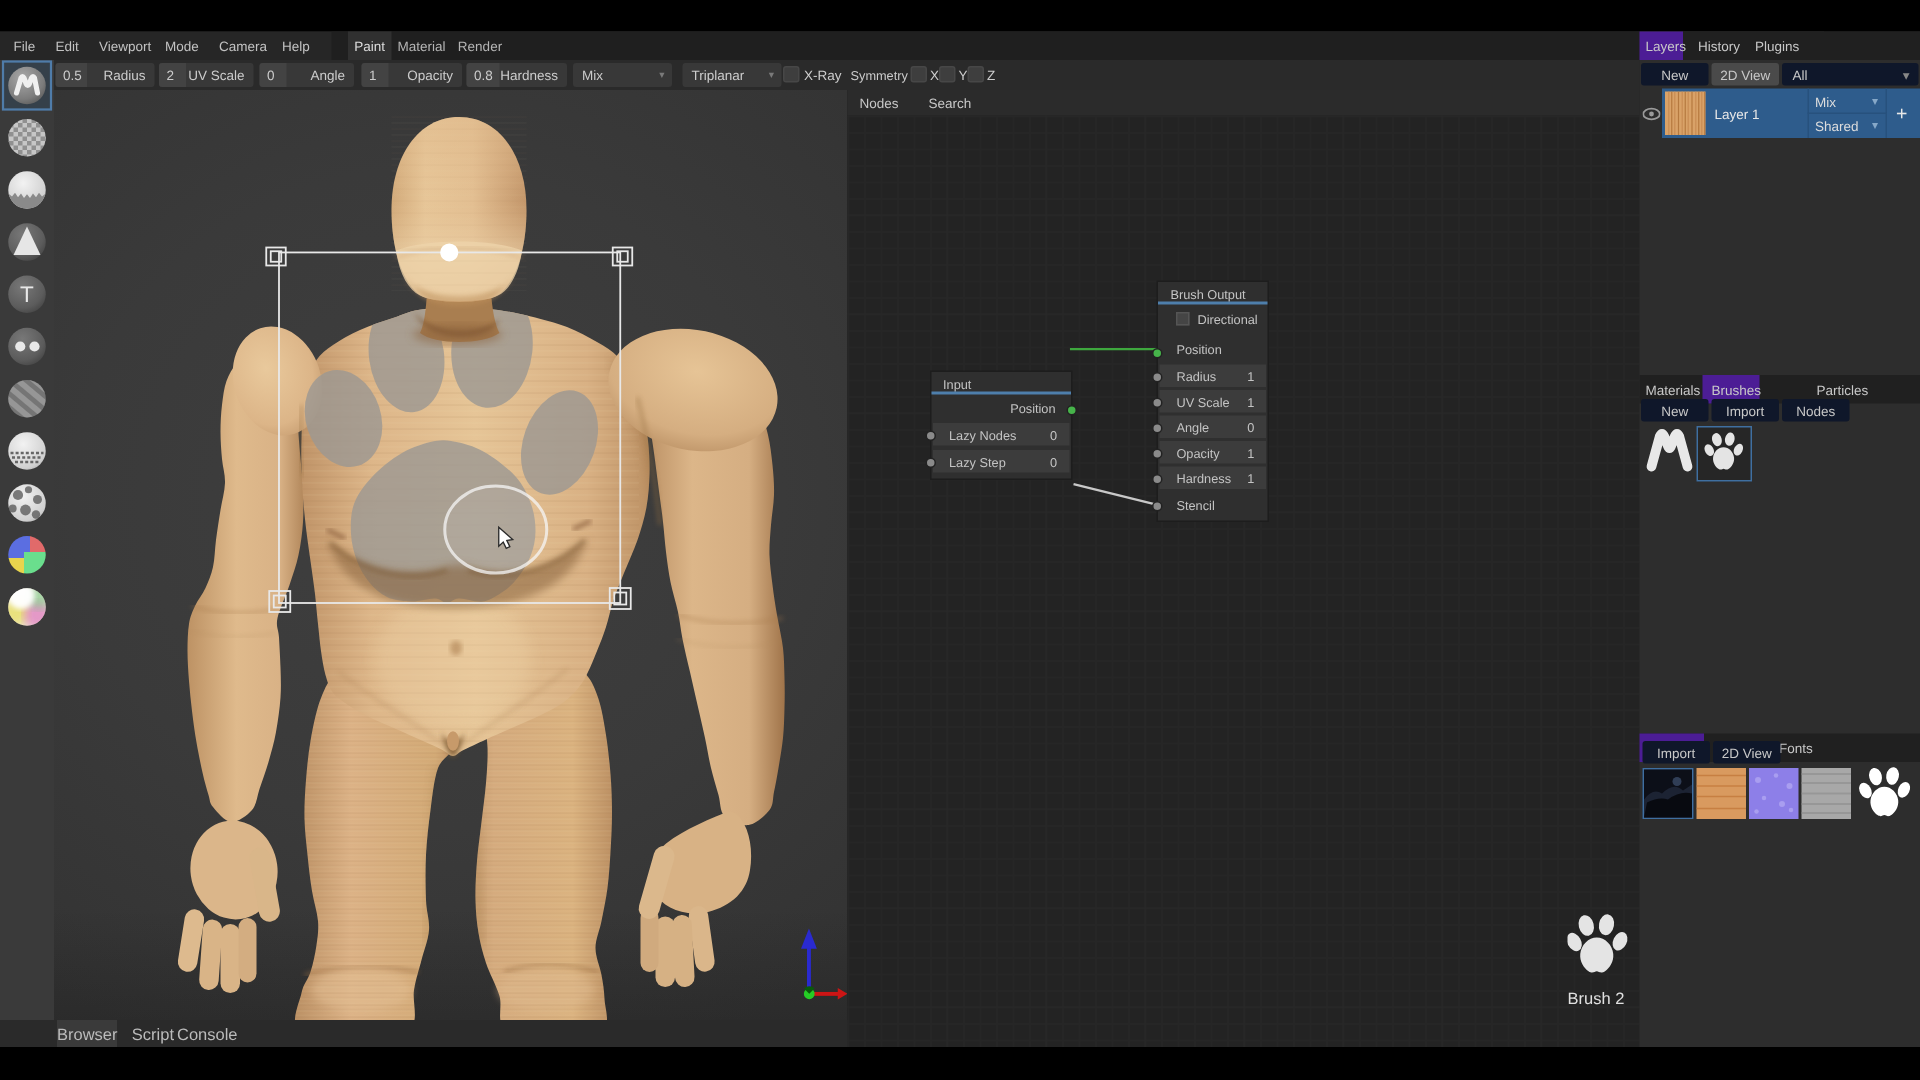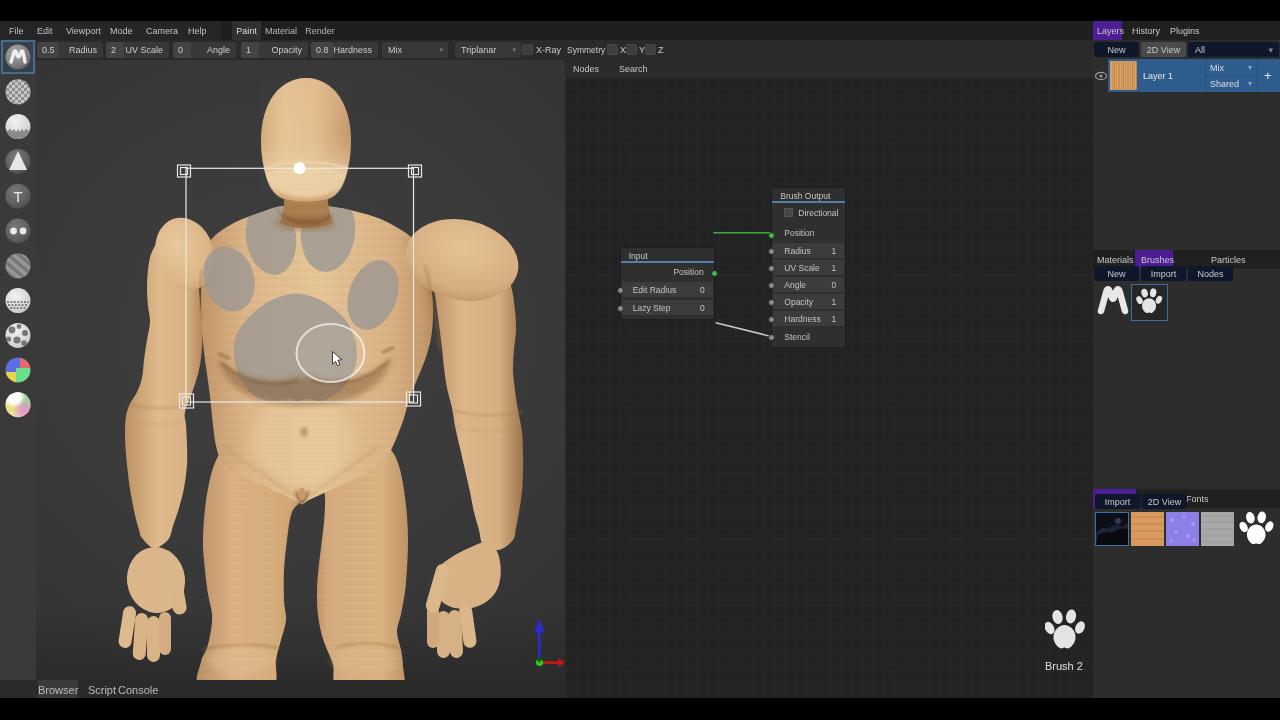--- a/index.html
+++ b/index.html
@@ -406,21 +406,21 @@
     <div id="nodecanvas">
       <svg class="abs" style="left:0; top:0;" width="528" height="621" viewBox="0 0 528 621">
         <line x1="148.3" y1="155.7" x2="207.3" y2="155.7" stroke="#3ea83e" stroke-width="1.5"></line>
         <line x1="150.7" y1="245.7" x2="207.3" y2="259.7" stroke="#c8c8c8" stroke-width="1.5"></line>
       </svg>
 
       <div class="node" style="left:55.7px; top:142px; width:93px; height:71px;margin-top:29px;">
         <div class="ntitle">Input</div>
           <div class="nblue"></div>
         <div class="nrow" style="top:16px; text-align:right; padding-right:10px;">Position</div>
-        <div class="nrow nval" style="top:34px;"><span>Edit Radius</span><span class="rv">0</span></div>
+        <div class="nrow nval" style="top:34px;"><span>Lazy Nodes</span><span class="rv">0</span></div>
         <div class="nrow nval" style="top:52px;"><span>Lazy Step</span><span class="rv">0</span></div>
         <div class="dot" style="right:-4px; top:22px; background:#46b44a;"></div>
         <div class="dot" style="left:-4px; top:39px;"></div>
         <div class="dot" style="left:-4px; top:57px;"></div>
       </div>
 
 
       <div class="node" style="left:207.3px; top:111.3px; width:73px; height:159px;">
         <div class="ntitle">Brush Output</div>
           <div class="nblue"></div>

